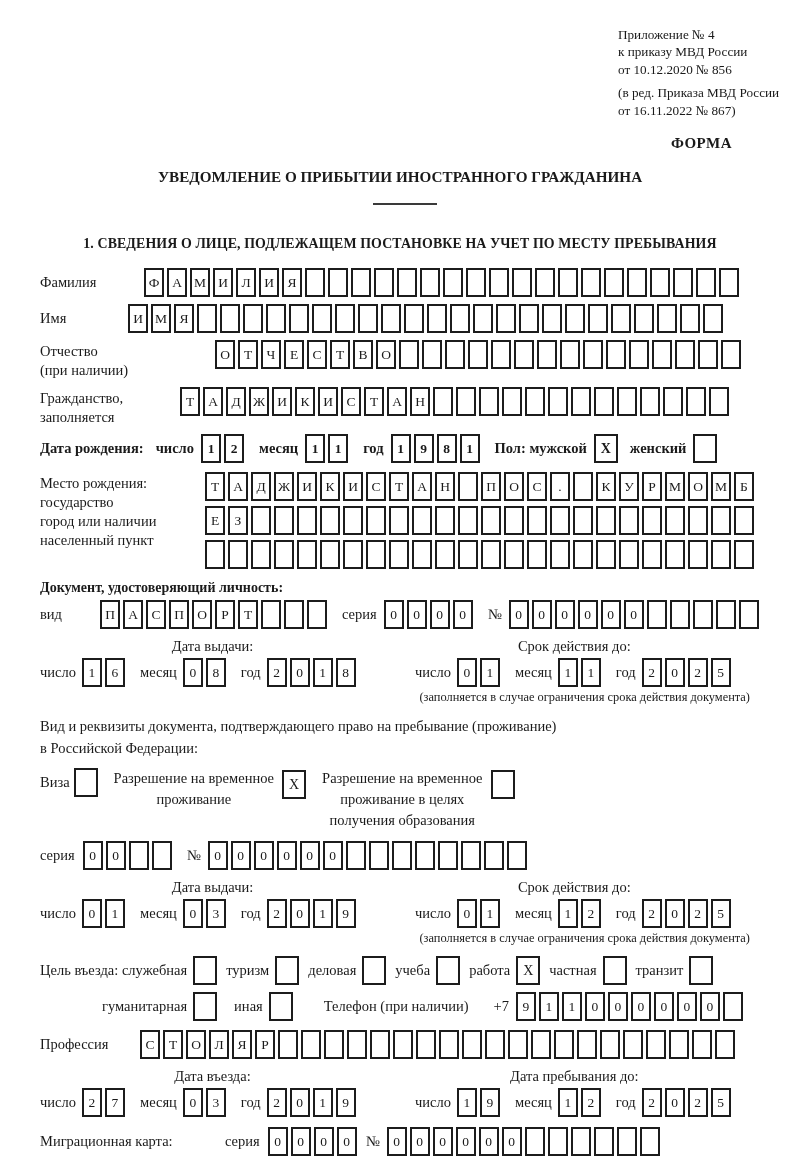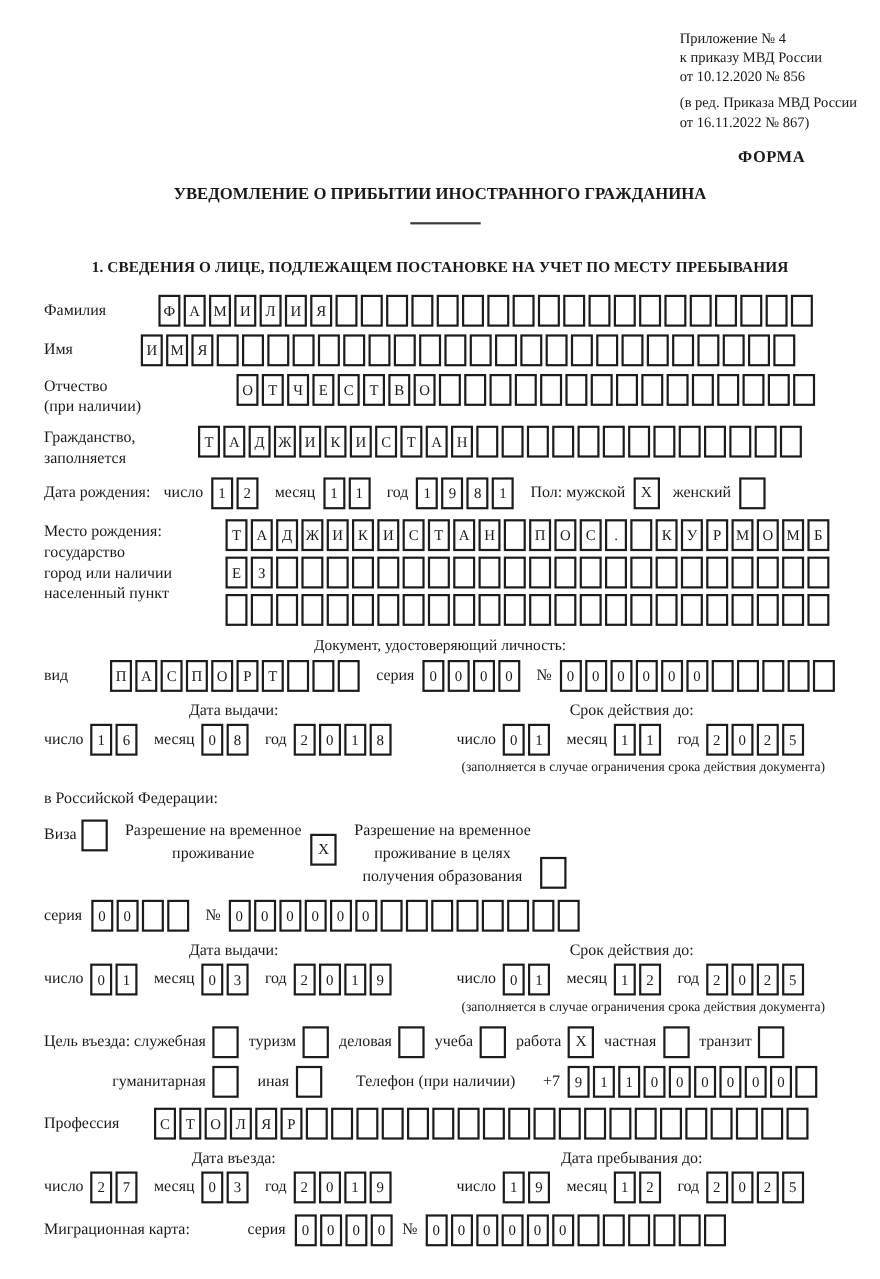--- a/index.html
+++ b/index.html
@@ -24,33 +24,33 @@
   .cell{
     display:inline-block;width:16px;height:25px;border:2px solid #1c1c1c;margin-right:3px;
     text-align:center;line-height:25px;font-size:13.5px;flex:none;background:#fff;
   }
   .box{
     display:inline-block;width:20px;height:25px;border:2px solid #1c1c1c;
     text-align:center;line-height:25px;font-size:14px;flex:none;background:#fff;
   }
   .w88{width:88px;} .w175{width:175px;} .w140{width:140px;} .w165{width:165px;} .w60{width:60px;}
   .cellrow{margin-bottom:5px;display:flex;}
-  .center-bold{font-weight:normal;text-align:center;font-size:14px;margin-top:6px;}
+  .center-bold{font-weight:bold;font-size:14px;margin-top:6px;}
   .inline-lbl{line-height:29px;margin:0 7px 0 12px;flex:none;}
   .dates-row{display:flex;margin-top:9px;}
   .dcol-l{width:345px;flex:none;}
   .dcol-r{margin-left:30px;flex:none;}
   .dhead{text-align:center;margin-bottom:3px;}
   .dline{display:flex;align-items:center;}
   .dline .t{margin-right:6px;line-height:29px;}
   .dline .t2{margin-left:12px;margin-right:6px;line-height:29px;}
   .note-right{text-align:right;font-size:12.4px;padding-right:10px;margin-top:3px;}
   .plain{margin-top:10px;line-height:1.55;}
   .res-row{display:flex;align-items:flex-start;margin-top:8px;}
-  .res-opt{display:flex;align-items:flex-end;margin-right:16px;}
+  .res-opt{display:flex;align-items:flex-start;margin-right:16px;}
   .res-opt .txt{text-align:center;line-height:1.45;}
   .res-opt .box{margin-left:8px;margin-top:2px;}
   .opt{display:flex;align-items:center;margin-right:9px;}
   .opt .olbl{margin-right:6px;line-height:29px;}
   .indent60{margin-left:62px;}
 </style>
 </head>
 <body>
 
 <div class="appendix">
@@ -190,21 +190,21 @@
       <span class="cell"></span>
       <span class="cell"></span>
       <span class="cell"></span>
       <span class="cell"></span>
       <span class="cell"></span>
       <span class="cell"></span>
       <span class="cell"></span>
     </span>
 </div>
 
-<div class="row" style="">
+<div class="row" style="font-weight:bold;">
   <span class="lbl">Дата рождения:</span>
   <span class="inline-lbl">число</span>
   <span class="cells">
       <span class="cell">1</span>
       <span class="cell">2</span>
     </span>
   <span class="inline-lbl">месяц</span>
   <span class="cells">
       <span class="cell">1</span>
       <span class="cell">1</span>
@@ -392,20 +392,21 @@
           <span class="cell">0</span>
           <span class="cell">2</span>
           <span class="cell">5</span>
         </span>
     </div>
   </div>
 </div>
 <div class="note-right">(заполняется в случае ограничения срока действия документа)</div>
 
 <div class="plain">
+  <div>Вид и реквизиты документа, подтверждающего право на пребывание (проживание)</div>
   <div>в Российской Федерации:</div>
 </div>
 
 <div class="res-row">
   <div class="res-opt">
     <div class="txt" style="line-height:29px;">Виза</div>
     <span class="box" style="margin-left:4px;margin-top:0;"></span>
   </div>
   <div class="res-opt">
     <div class="txt">

